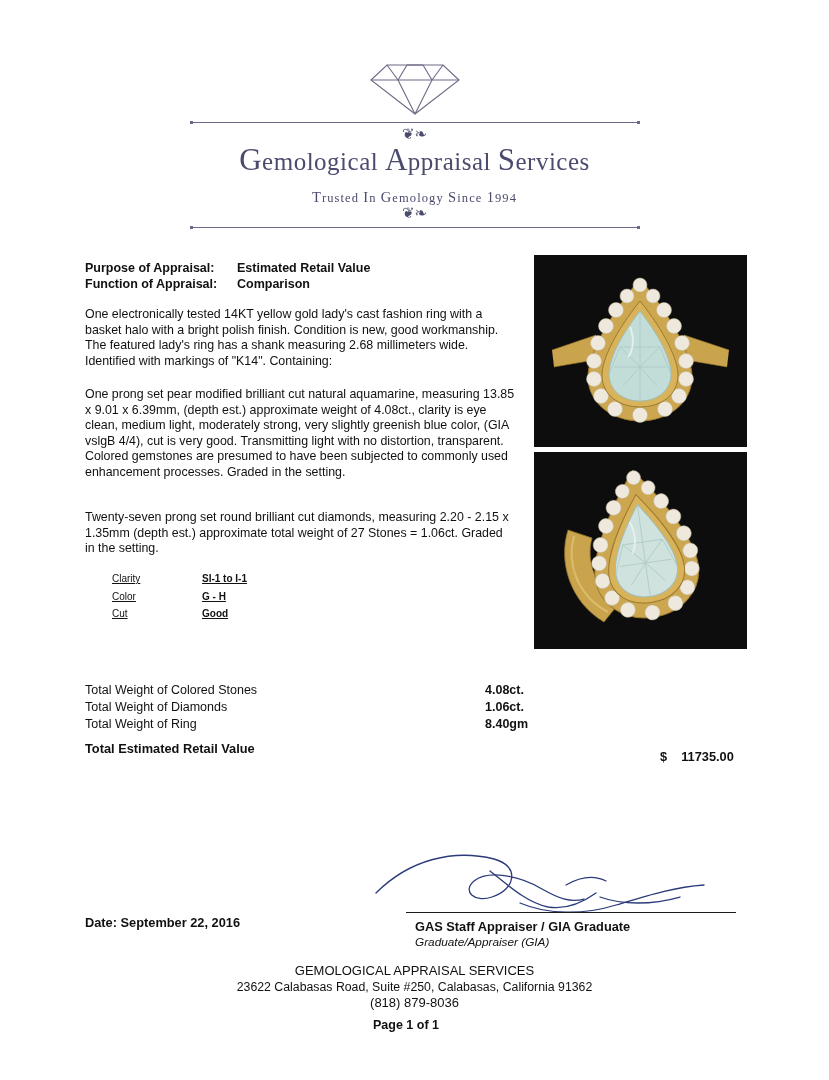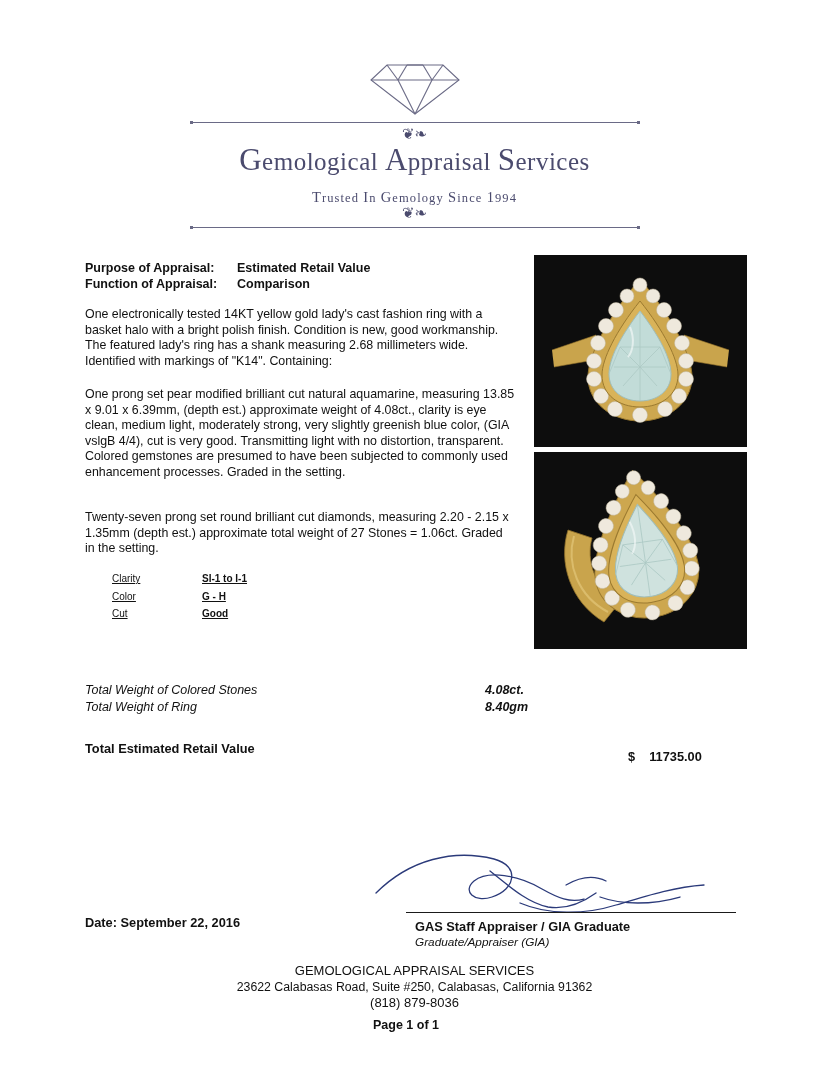--- a/index.html
+++ b/index.html
@@ -149,34 +149,34 @@
 
   
   .totals {
     position: absolute;
     left: 85px;
     top: 682px;
     font-size: 12.5px;
     line-height: 17px;
     width: 560px;
   }
-  .totals-row { display: flex; font-style: italic; }
+  .totals-row { display: flex; }
   .totals-label { width: 400px; }
   .totals-value { font-weight: bold; }
 
   .total-estimated {
     position: absolute;
     left: 85px;
     top: 741px;
     font-size: 12.8px;
     font-weight: bold;
   }
   .total-amount {
     position: absolute;
-    left: 628px;
+    left: 660px;
     top: 749px;
     font-size: 12.8px;
     font-weight: bold;
   }
   .total-amount .dollar { margin-right: 14px; }
 
   
   .sig-line {
     position: absolute;
     left: 406px;
@@ -395,20 +395,24 @@
       </g>
     </svg>
   </div>
 
   <div class="totals">
     <div class="totals-row">
       <div class="totals-label">Total Weight of Colored Stones</div>
       <div class="totals-value">4.08ct.</div>
     </div>
     <div class="totals-row">
+      <div class="totals-label">Total Weight of Diamonds</div>
+      <div class="totals-value">1.06ct.</div>
+    </div>
+    <div class="totals-row">
       <div class="totals-label">Total Weight of Ring</div>
       <div class="totals-value">8.40gm</div>
     </div>
   </div>
 
   <div class="total-estimated">Total Estimated Retail Value</div>
   <div class="total-amount">
     <span class="dollar">$</span><span>11735.00</span>
   </div>
 

